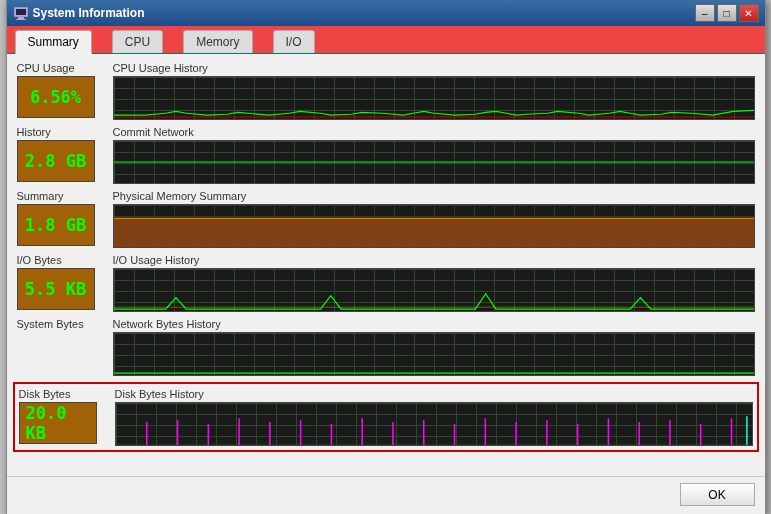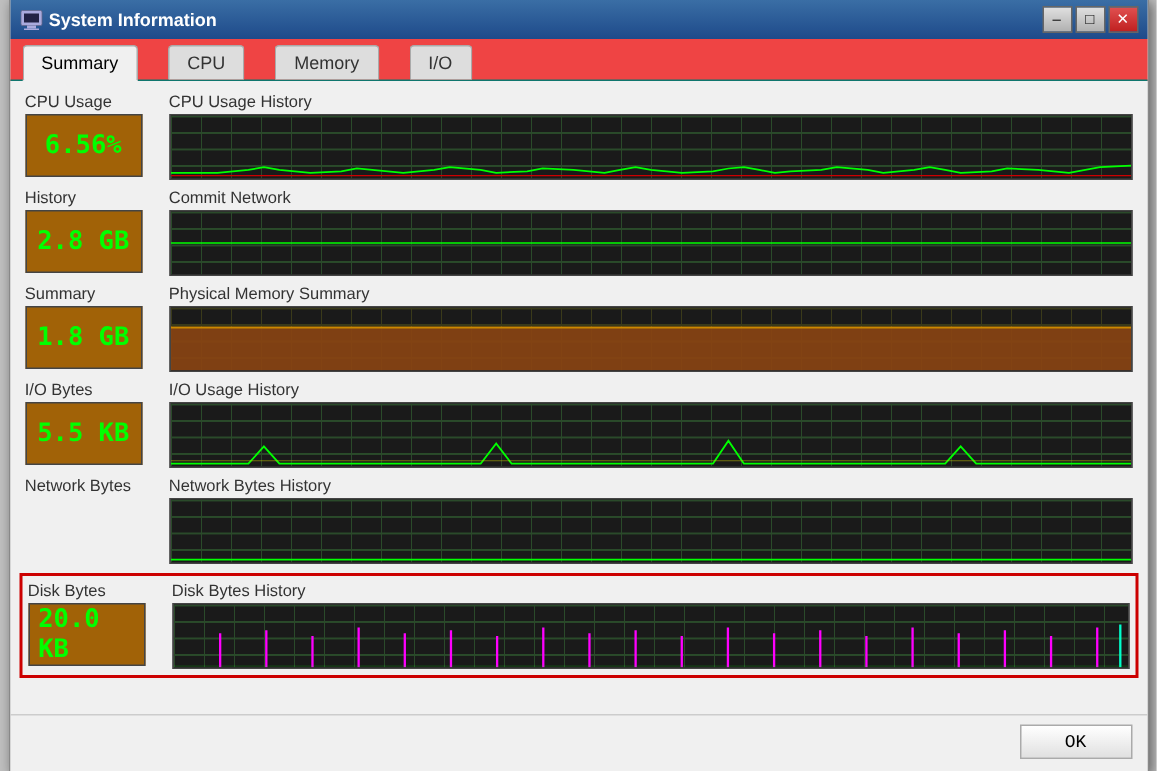--- a/index.html
+++ b/index.html
@@ -194,21 +194,21 @@
       background: #f0f0f0;
     }
 
     .ok-button {
       width: 75px;
       height: 23px;
       background: linear-gradient(to bottom, #ffffff, #e0e0e0);
       border: 1px solid #aaa;
       cursor: pointer;
       font-size: 12px;
-      font-family: Liberation Mono, monospace;
+      font-family: Liberation Sans, sans-serif;
     }
   </style>
 </head>
 <body>
 
 <div class="window">
 
   <div class="title-bar">
     <div class="title-bar-left">
       <svg class="title-bar-icon" viewBox="0 0 16 16">
@@ -298,21 +298,21 @@
             <polyline points="0,42 50,42 60,30 70,42 200,42 210,28 220,42 350,42 360,26 370,42 500,42 510,30 520,42 620,42" fill="none" stroke="#00ff00" stroke-width="1.2"></polyline>
 
             <polyline points="0,40 620,40" fill="none" stroke="#cccc00" stroke-width="0.8" opacity="0.5"></polyline>
           </svg>
         </div>
       </div>
     </div>
 
     <div class="row">
       <div class="metric-box">
-        <div class="metric-label">Network Bytes</div>
+        <div class="metric-label">System Bytes</div>
       </div>
       <div class="chart-container">
         <div class="chart-label">Network Bytes History</div>
         <div class="chart">
           <svg viewBox="0 0 620 44" preserveAspectRatio="none">
             <polyline points="0,42 620,42" fill="none" stroke="#00ff00" stroke-width="1.2"></polyline>
           </svg>
         </div>
       </div>
     </div>

